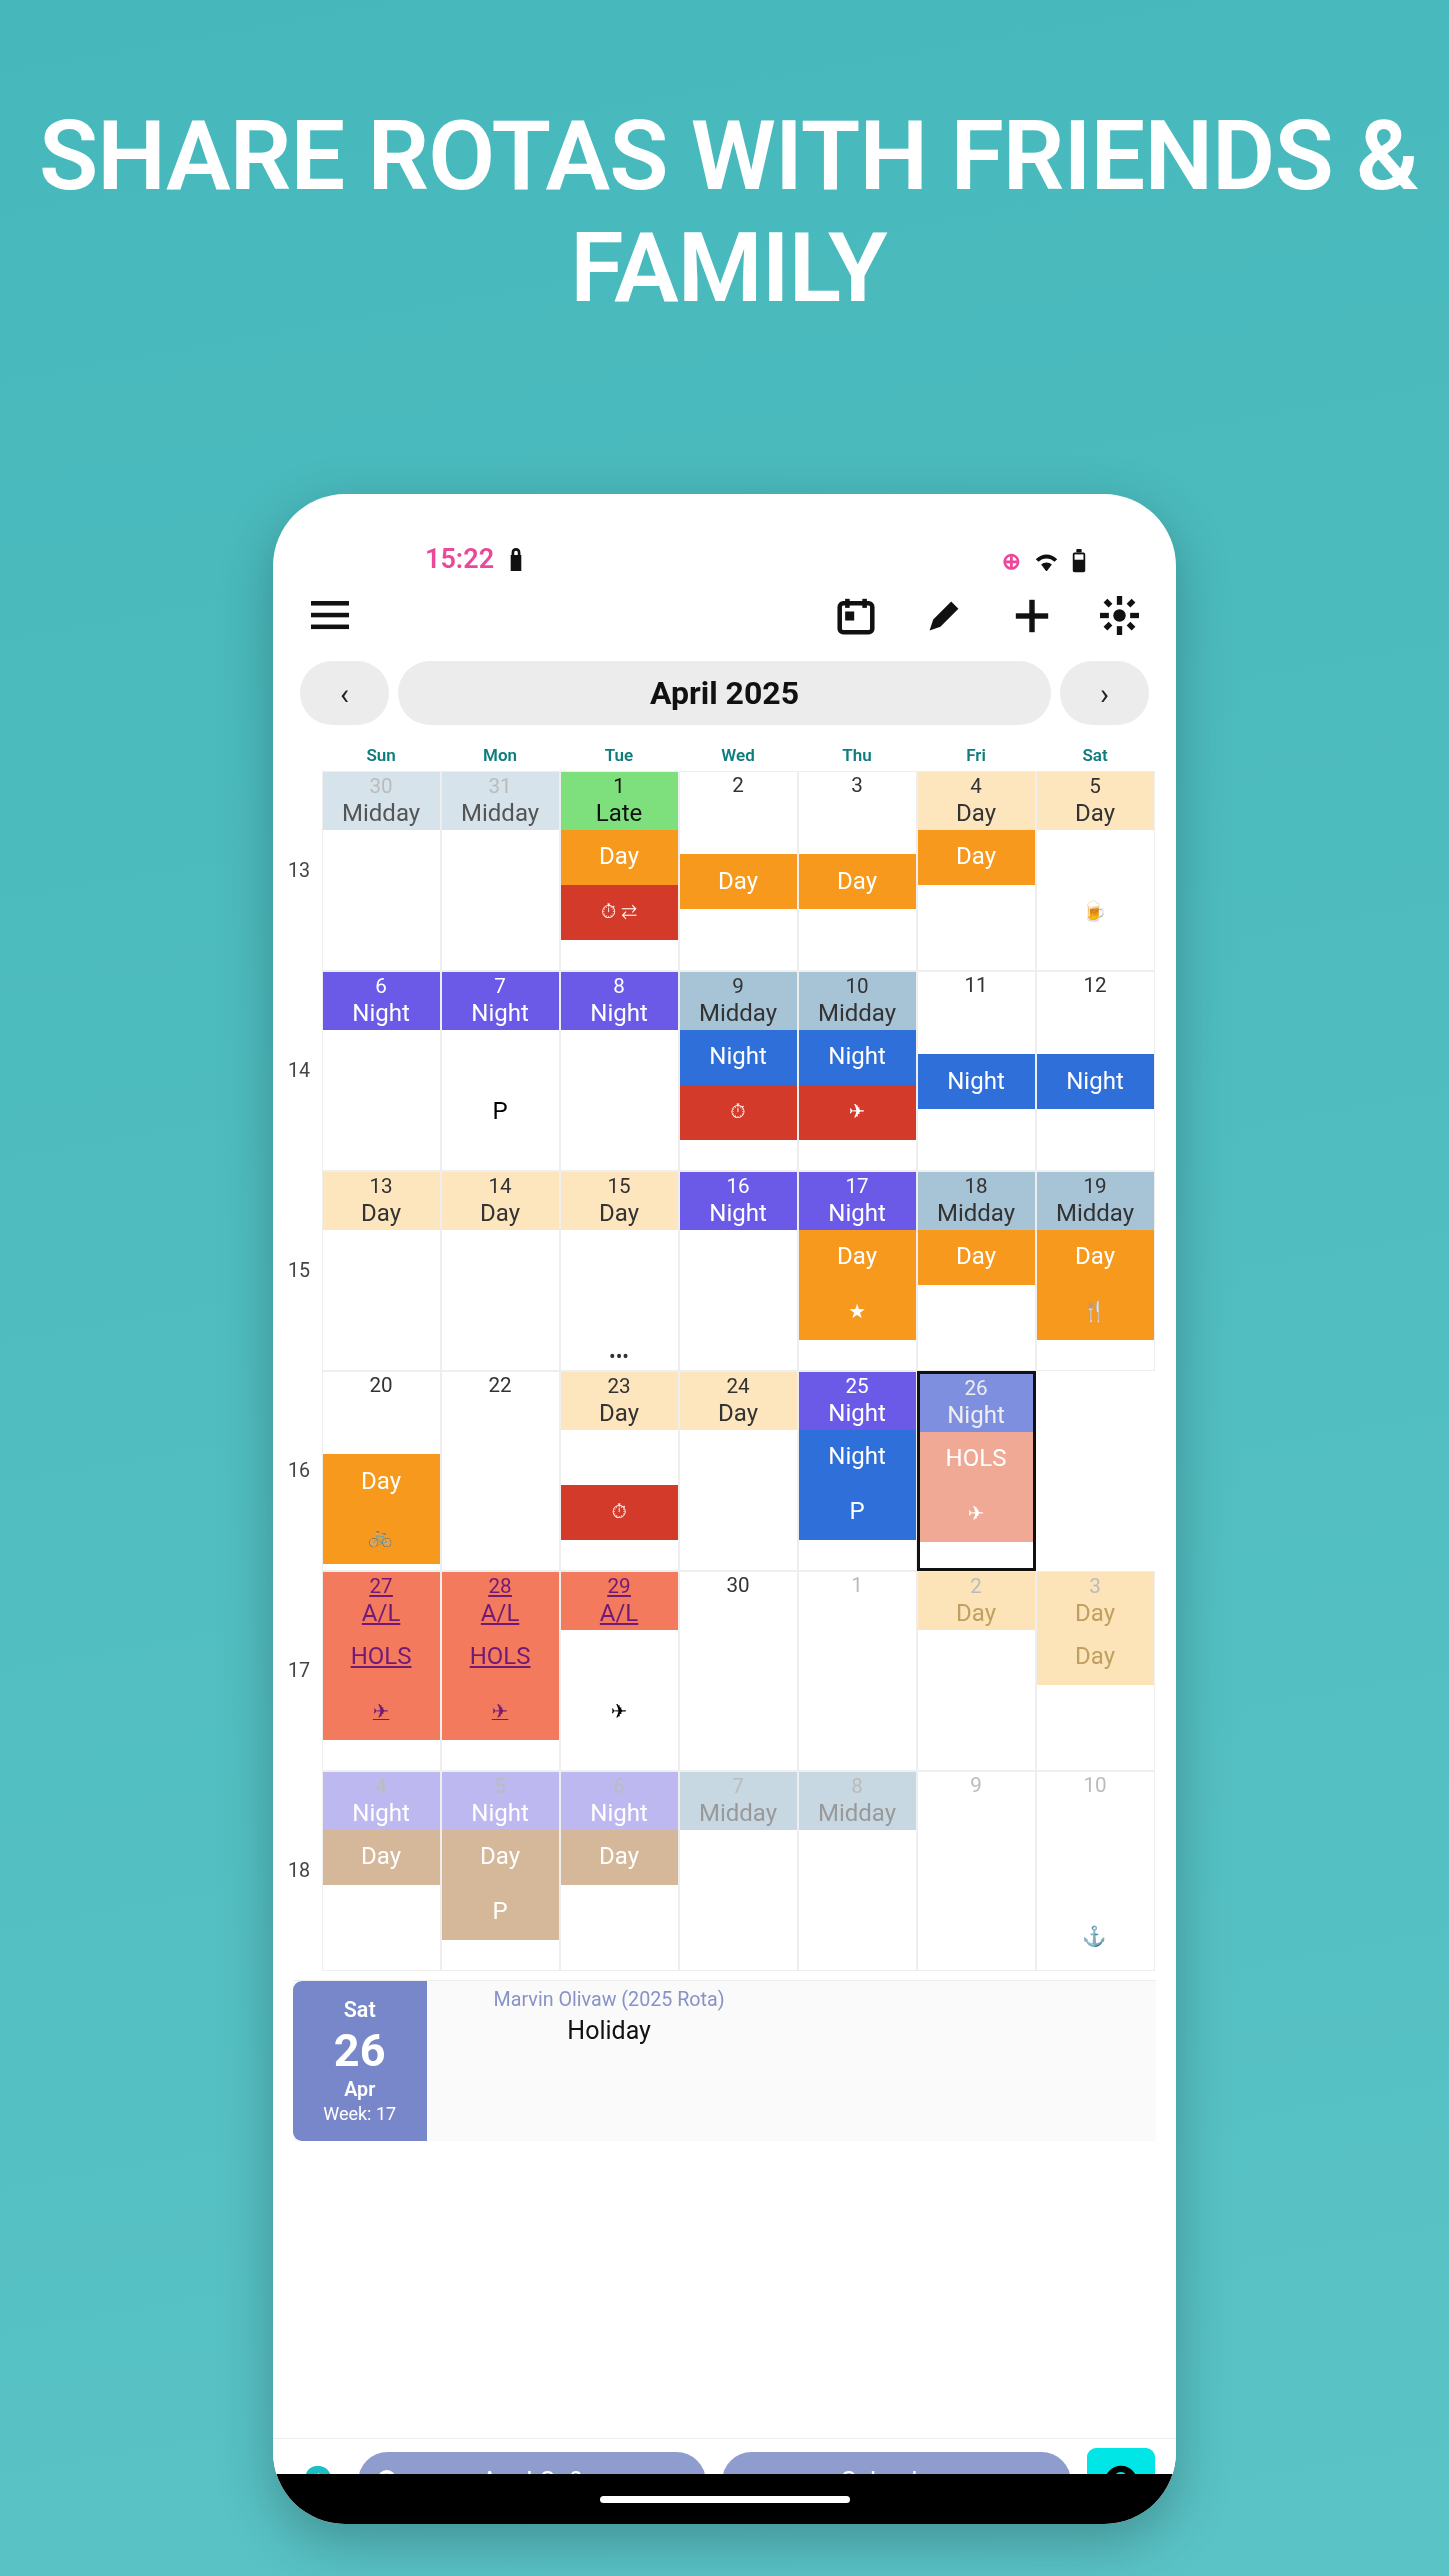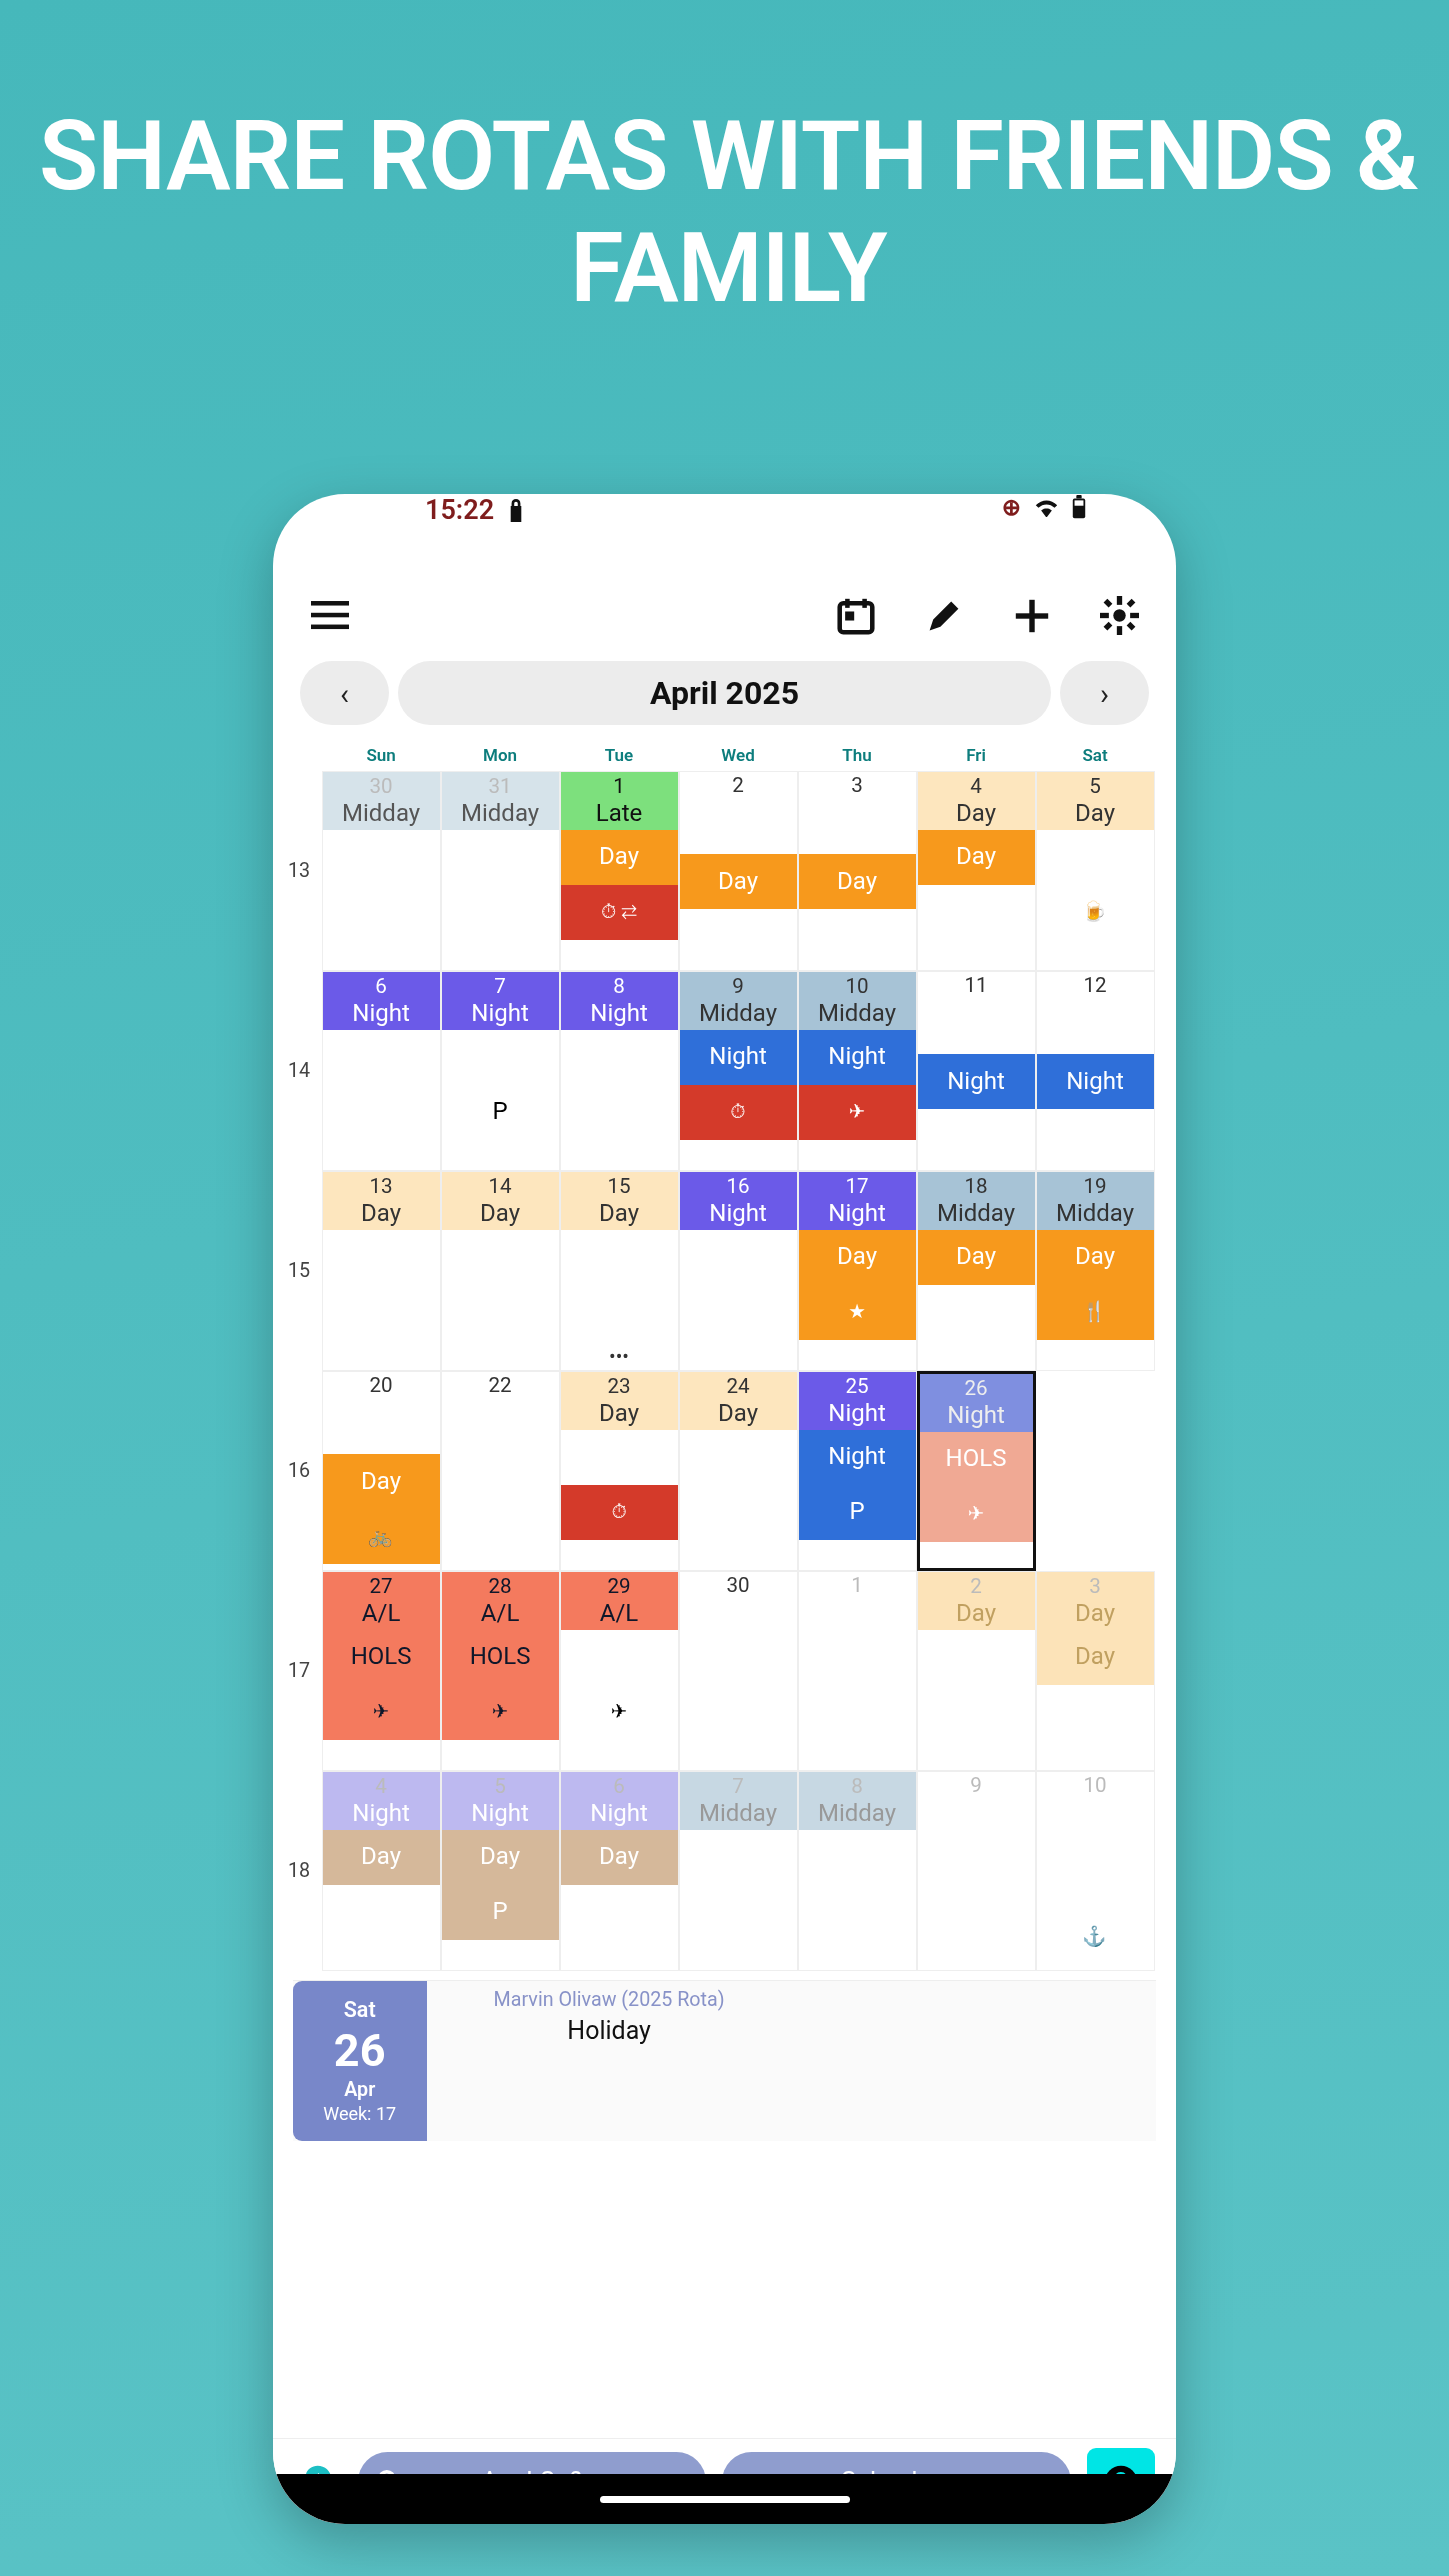--- a/index.html
+++ b/index.html
@@ -31,26 +31,26 @@
     border-radius: 72px;
     box-shadow: 0 18px 54px rgba(0,0,0,0.25);
     overflow: hidden;
     display: flex;
     flex-direction: column;
     position: relative;
   }
   .status-bar {
     height: 81px;
     display: flex;
-    align-items: flex-start;
+    align-items: flex-end;
     justify-content: space-between;
     padding: 0 89px 0 152px;
     font-size: 27px;
     font-weight: 600;
-    color: #7f1d1d;
+    color: #ec4899;
   }
   .status-left { display:flex; align-items:center; gap:12.5px; }
   .status-right { display: flex; gap: 12.5px; align-items:center; font-size:23px; }
   .app-bar {
     height: 81px;
     display: flex;
     align-items: center;
     justify-content: space-between;
     padding: 0 36px;
   }
@@ -147,21 +147,21 @@
   
   .c-none { background:#fff; }
   .c-paleblue { background:#d6e3ea; color:#555; }
   .c-palepeach { background:#fde6be; color:#333; }
   .c-green { background:#7de07d; color:#111; }
   .c-orange { background:#f7991c; color:#fff; }
   .c-purple { background:#6b5ae8; color:#fff; }
   .c-steelblue { background:#a7c3d6; color:#333; }
   .c-blue { background:#2f6fd9; color:#fff; }
   .c-red { background:#d43a2a; color:#fff; }
-  .c-coral { background:#f47a5e; color:#0f172a; }
+  .c-coral { background:#f47a5e; color:#701a75;text-decoration:underline; }
   .c-lav { background:#bdb9f0; color:#fff; }
   .c-tan { background:#d5b89a; color:#fff; }
   .c-palepeach2 { background:#fce3b8; color:#c0a060; }
   .c-steelfade { background:#c7d8e3; color:#999; }
   .c-bluefade { background:#7f8fe0; color:#eee; }
   .c-coralfade { background:#f0a994; color:#fff; }
   .muted .daynum { color:#bbb; }
 
   .detail-panel {
     display:flex;

